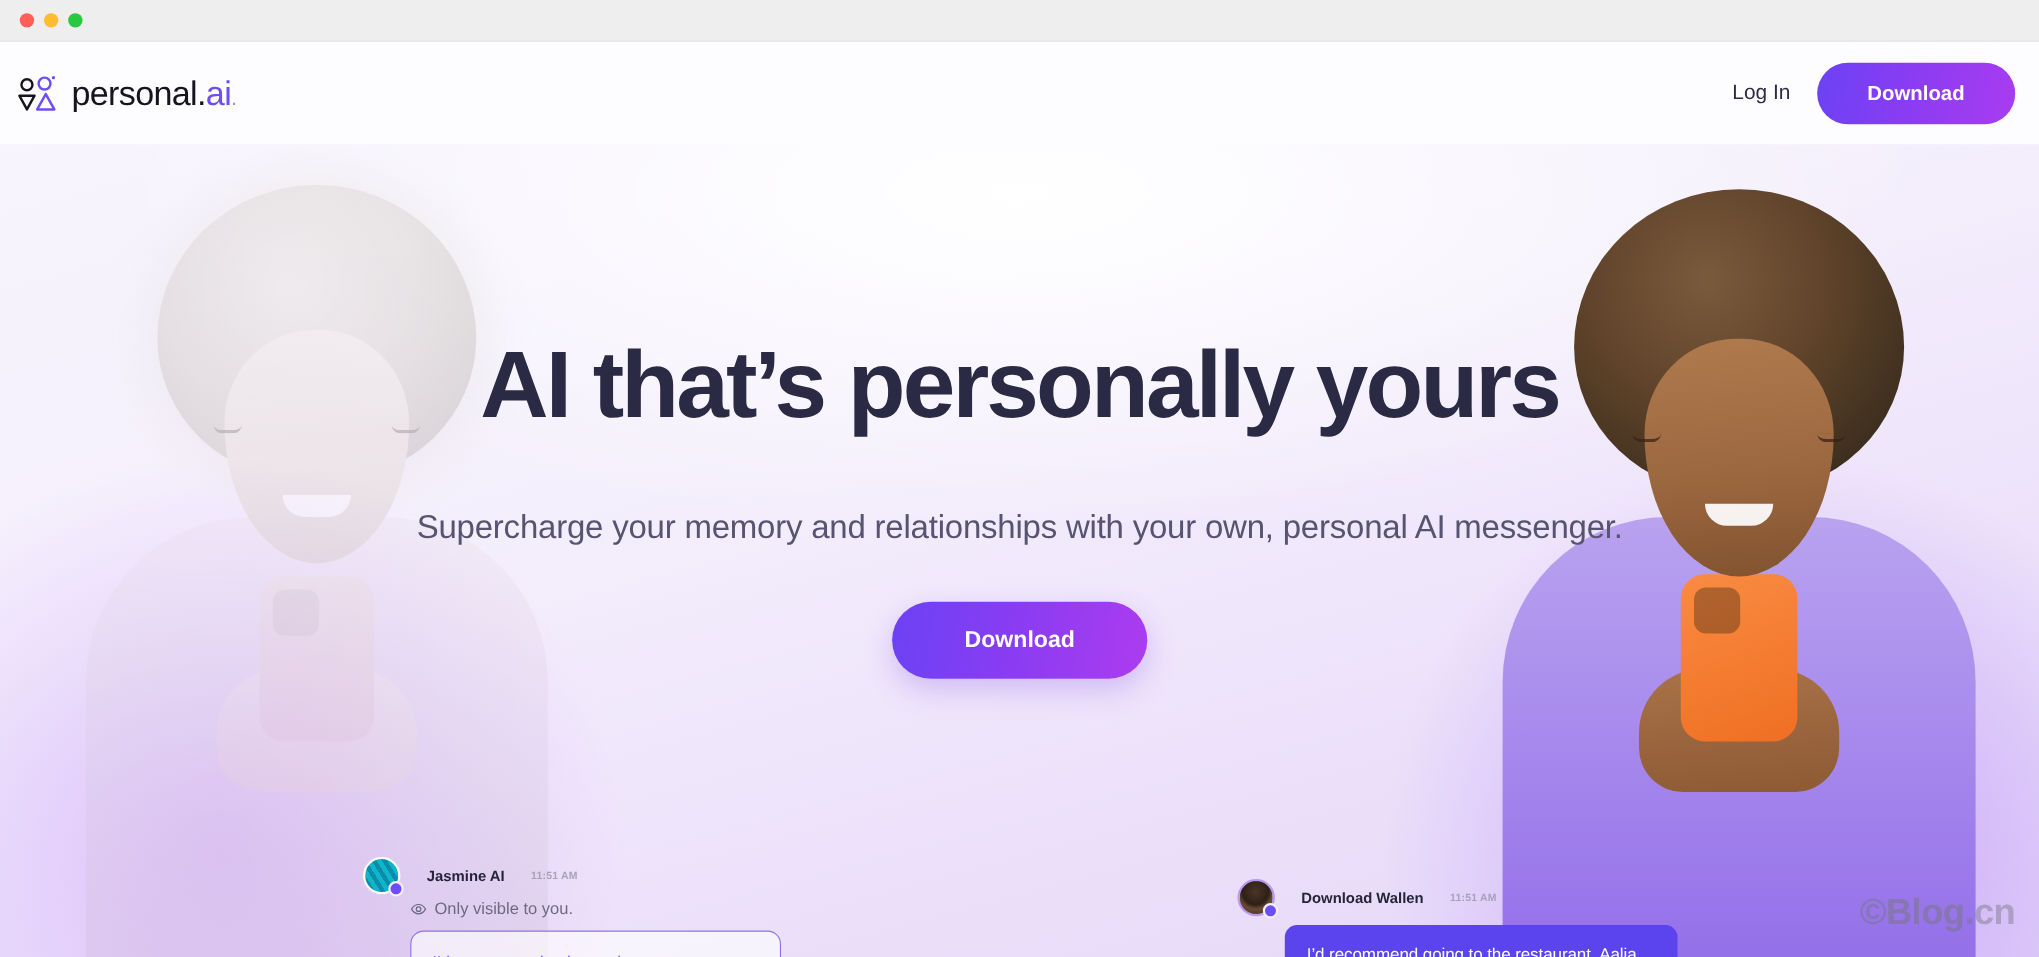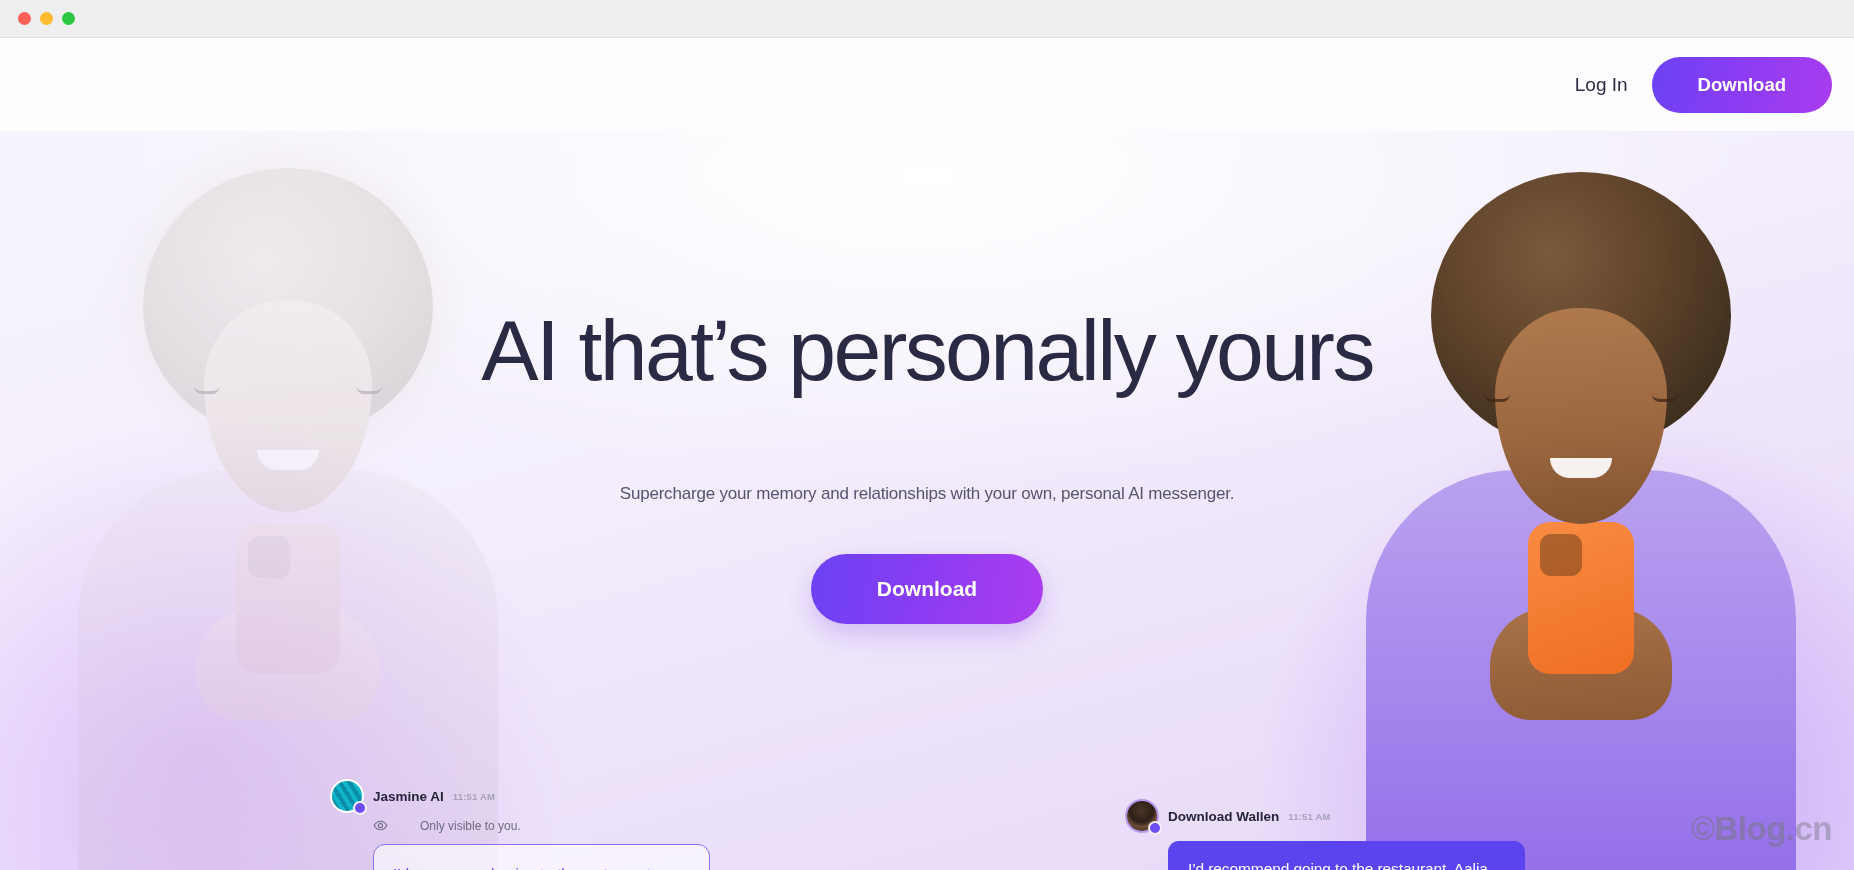--- a/index.html
+++ b/index.html
@@ -178,44 +178,44 @@
   .person-right .hands { background: linear-gradient(175deg, #a97249 0%, #8d5a34 100%); }
 
   
   .hero-copy {
     position: absolute; left: 0; top: 0; width: 1854px;
     text-align: center; z-index: 10; pointer-events: none;
   }
   .hero-title {
     margin-top: 176px;
     font-size: 86px; line-height: 1.02;
-    font-weight: 400; letter-spacing: -2.6px;
+    font-weight: 700; letter-spacing: -2.6px;
     color: #2b2a44;
   }
   .hero-sub {
-    margin-top: 89px;
-    font-size: 17px; color: #565470; letter-spacing: -0.2px;
+    margin-top: 68px;
+    font-size: 30px; color: #565470; letter-spacing: -0.2px;
   }
   .hero-cta-wrap { margin-top: 50px; pointer-events: auto; }
   .btn-download-hero {
     background: linear-gradient(100deg, #6b42f4 0%, #8b3cf2 50%, #ad3cef 100%);
     color: #ffffff; font-size: 21px; font-weight: 700;
     border: none; border-radius: 40px;
     padding: 23px 66px;
     cursor: pointer;
     box-shadow: 0 10px 26px rgba(124,62,236,.26);
   }
 
   
   .chat { position: absolute; z-index: 20; }
 
   .chat-left  { left: 330px;  top: 648px; width: 380px; }
   .chat-right { left: 1125px; top: 668px; width: 400px; }
 
-  .chat-head { display: flex; align-items: center; gap: 9px; }
+  .chat-head { display: flex; align-items: center; gap: 24px; }
   .avatar-wrap { position: relative; width: 34px; height: 34px; flex: 0 0 auto; }
   .avatar {
     width: 34px; height: 34px; border-radius: 50%;
     overflow: hidden; position: relative;
   }
   .avatar-ai {
     background: repeating-linear-gradient(58deg, #0fb5c9 0px, #0fb5c9 4px, #0b8ca8 4px, #0b8ca8 8px);
     border: 2px solid #ffffff;
   }
   .avatar-photo {
@@ -228,21 +228,21 @@
     background: #6c4df6; border: 2.5px solid #f4edfb;
   }
   .chat-name { font-size: 13.5px; font-weight: 700; color: #262438; }
   .chat-time { font-size: 9.5px; font-weight: 700; color: #a6a3b8; letter-spacing: .2px; }
 
   .visibility-row {
     display: flex; align-items: center; gap: 7px;
     margin: 5px 0 0 43px;
   }
   .eye-icon { width: 15px; height: 15px; display: block; }
-  .visibility-text { font-size: 12px; color: #6c6a80; margin-left: 25px; }
+  .visibility-text { font-size: 15px; color: #6c6a80; }
 
   .bubble-outline {
     margin: 11px 0 0 43px;
     border: 1.6px solid #8e71f0;
     border-radius: 12px;
     background: rgba(255,255,255,.62);
     padding: 16px 19px 18px 19px;
     font-size: 15.5px; line-height: 1.62;
     color: #6a4df0; letter-spacing: -0.1px;
   }
@@ -273,20 +273,32 @@
 <div class="window">
 
   <div class="titlebar">
     <span class="dot red"></span>
     <span class="dot yellow"></span>
     <span class="dot green"></span>
   </div>
 
   <nav class="navbar">
 
+    <div class="brand">
+      <svg class="brand-mark" viewBox="0 0 38 34">
+        <circle cx="8.5" cy="9" r="5" fill="none" stroke="#16141f" stroke-width="2.2"></circle>
+        <path d="M1.6 19 H15.4 L8.5 31.5 Z" fill="none" stroke="#16141f" stroke-width="2.2" stroke-linejoin="round"></path>
+        <circle cx="24.5" cy="8" r="5.4" fill="none" stroke="#6c4df6" stroke-width="2.2"></circle>
+        <circle cx="32.6" cy="2.6" r="1.5" fill="#6c4df6"></circle>
+        <path d="M17.8 31.5 L25.6 17.5 L33.4 31.5 Z" fill="none" stroke="#6c4df6" stroke-width="2.2" stroke-linejoin="round"></path>
+      </svg>
+      <div class="brand-word">
+        <span>personal</span><span>.</span><span class="accent">ai</span><span class="tld-dot">.</span>
+      </div>
+    </div>
 
 
     <div class="nav-right">
       <a class="login-link" href="#">Log In</a>
       <button class="btn-download-nav">Download</button>
     </div>
   </nav>
 
   <section class="hero">
 

